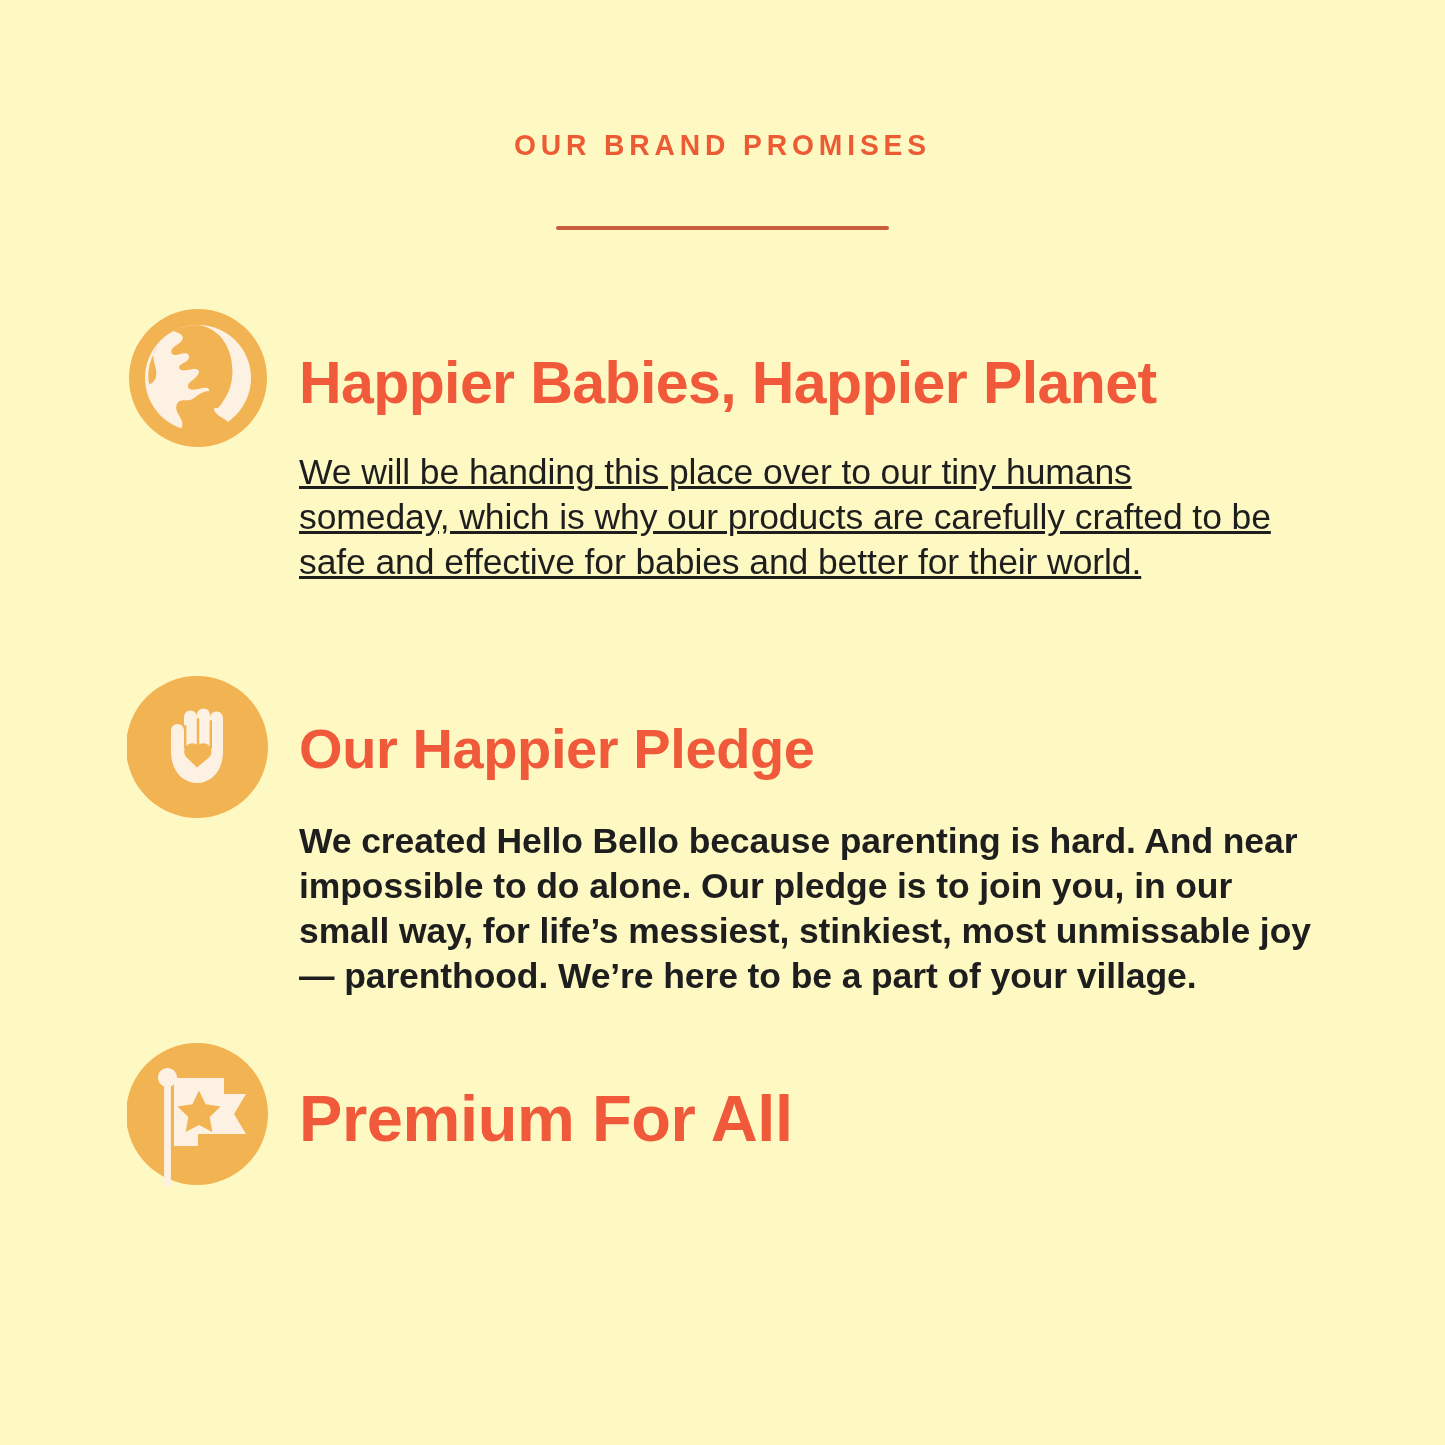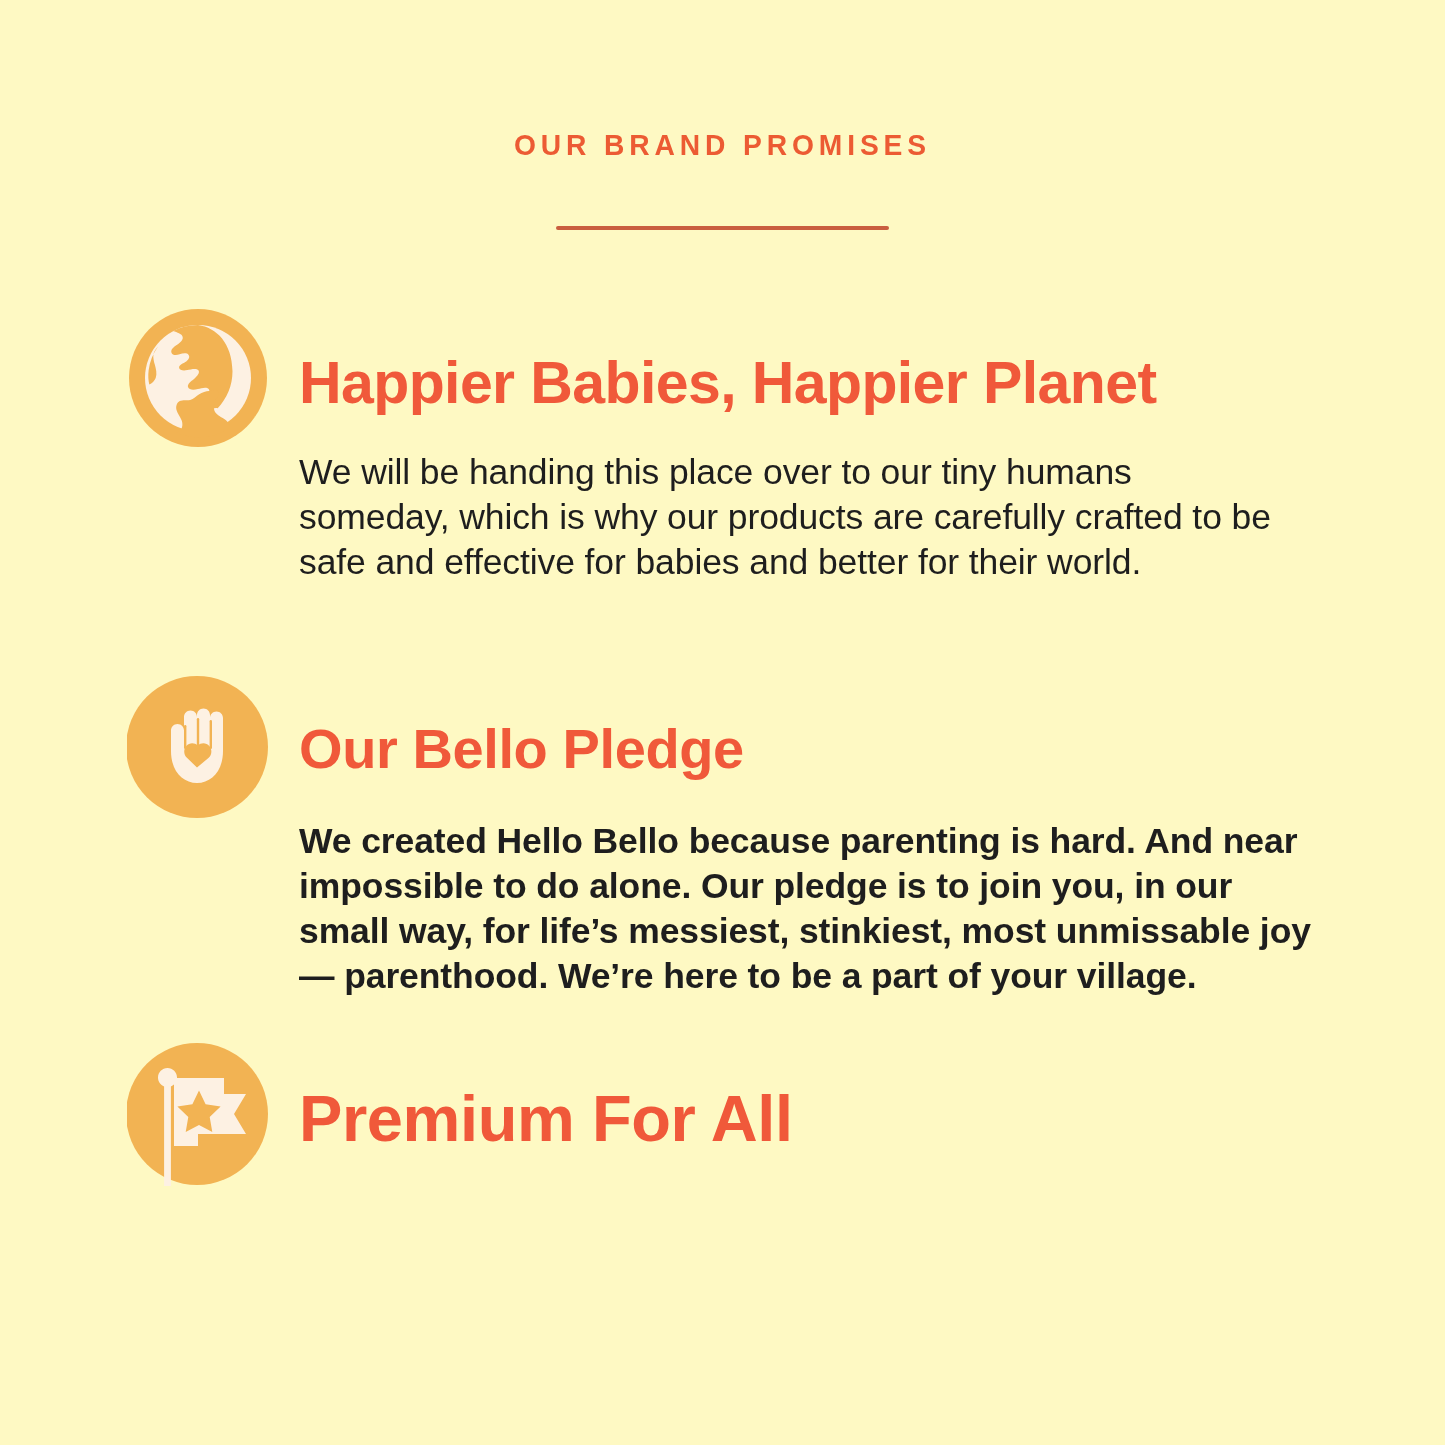--- a/index.html
+++ b/index.html
@@ -105,20 +105,21 @@
     font-weight: 400;
     color: #1E1E1E;
     font-size: 35.5px;
     line-height: 45px;
     letter-spacing: -0.1px;
     margin: 0;
   }
   #promise-0 .promise-text {
     margin-top: 37px;
     width: 975px;
+    text-decoration: underline;
   }
   #promise-1 .promise-text {
     margin-top: 42px;
     width: 1030px;
     font-weight: bold;
   }
   #promise-2 .promise-text {
     margin-top: 30px;
     width: 1025px;
   }
@@ -153,21 +154,21 @@
       <svg viewBox="0 0 142 146" xmlns="http://www.w3.org/2000/svg" aria-hidden="true">
         <circle cx="70" cy="75" r="71" fill="#F2B353"></circle>
         <path fill="#FDF1E3" d="M44 74.5V58.5c0-3.6 2.9-6.5 6.5-6.5s6.5 2.9 6.5 6.5V45c0-3.6 2.9-6.5 6.5-6.5S70 41.4 70 45v-2c0-3.6 2.9-6.5 6.5-6.5S83 39.4 83 43v3c0-3.6 2.9-6.5 6.5-6.5S96 42.4 96 46v33c0 20-11.6 32-26 32S44 99 44 79z"></path>
         <path fill="#F2B353" d="M70 95.5l-10.1-9.7c-3.3-3.2-3.6-8.5-.6-11.9 3-3.4 8.3-3.5 11.5-.4l-0.8 0.8 0.8-0.8c3.2-3.1 8.5-3 11.5.4 3 3.4 2.7 8.7-.6 11.9z"></path>
         <rect x="57" y="53" width="2.4" height="24" rx="1.2" fill="#F2B353"></rect>
         <rect x="69.8" y="46" width="2.4" height="31" rx="1.2" fill="#F2B353"></rect>
         <rect x="82.6" y="48" width="2.4" height="29" rx="1.2" fill="#F2B353"></rect>
       </svg>
     </div>
     <div class="promise-body">
-      <h2 class="promise-title">Our Bello Pledge</h2>
+      <h2 class="promise-title">Our Happier Pledge</h2>
       <p class="promise-text">We created Hello Bello because parenting is hard. And near impossible to do alone. Our pledge is to join you, in our small way, for life’s messiest, stinkiest, most unmissable joy — parenthood. We’re here to be a part of your village.</p>
     </div>
   </section>
 
   <section class="promise" id="promise-2">
     <div class="icon-wrap">
       <svg viewBox="0 0 142 146" xmlns="http://www.w3.org/2000/svg" aria-hidden="true">
         <circle cx="70" cy="74" r="71" fill="#F2B353"></circle>
         <path fill="#FDF1E3" d="M31 37.5c0-5.2 4.2-9.5 9.5-9.5s9.5 4.3 9.5 9.5c0 4-2.5 7.5-6.1 8.9V146h-6.8V46.4c-3.6-1.4-6.1-4.9-6.1-8.9z"></path>
         <path fill="#FDF1E3" d="M47 38h50v16h22l-12 20 12 20H71v12H47z"></path>

